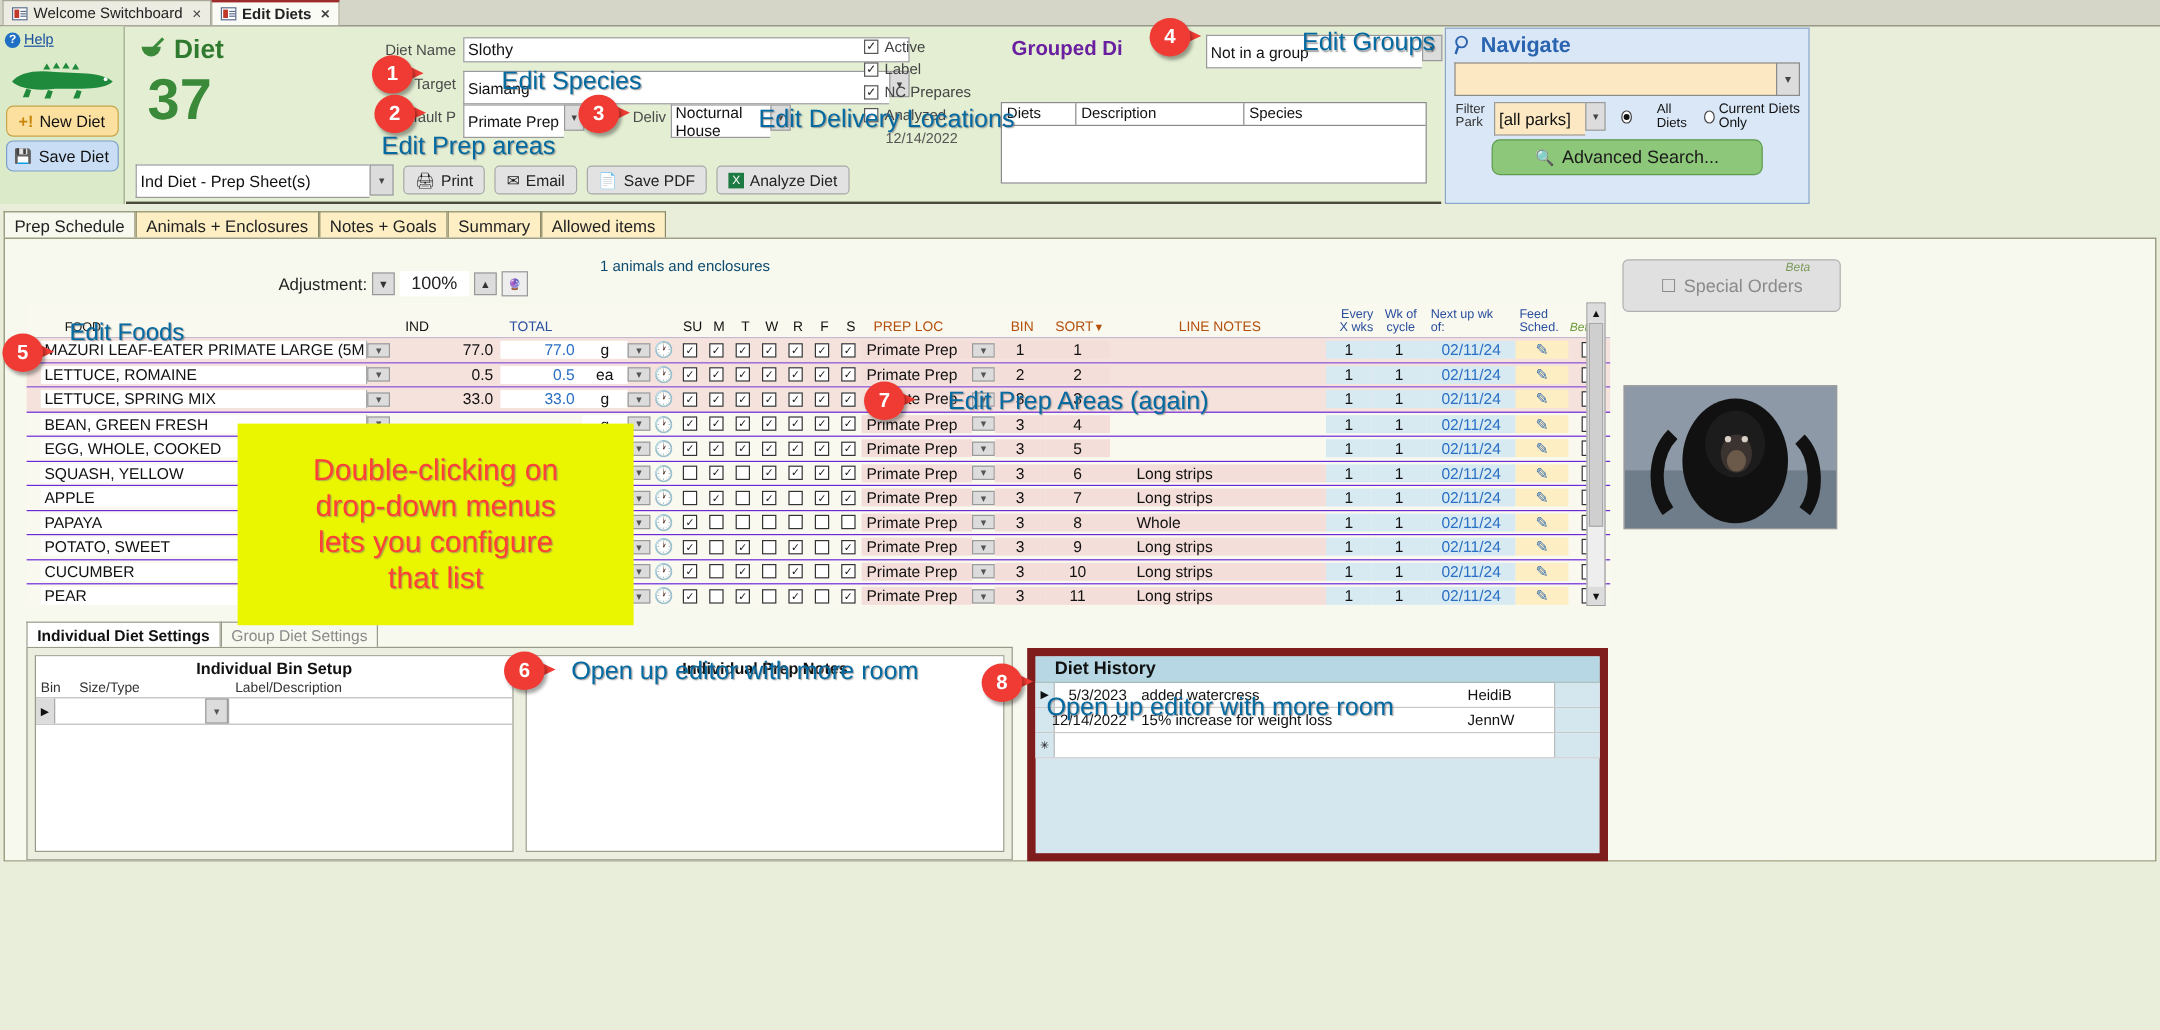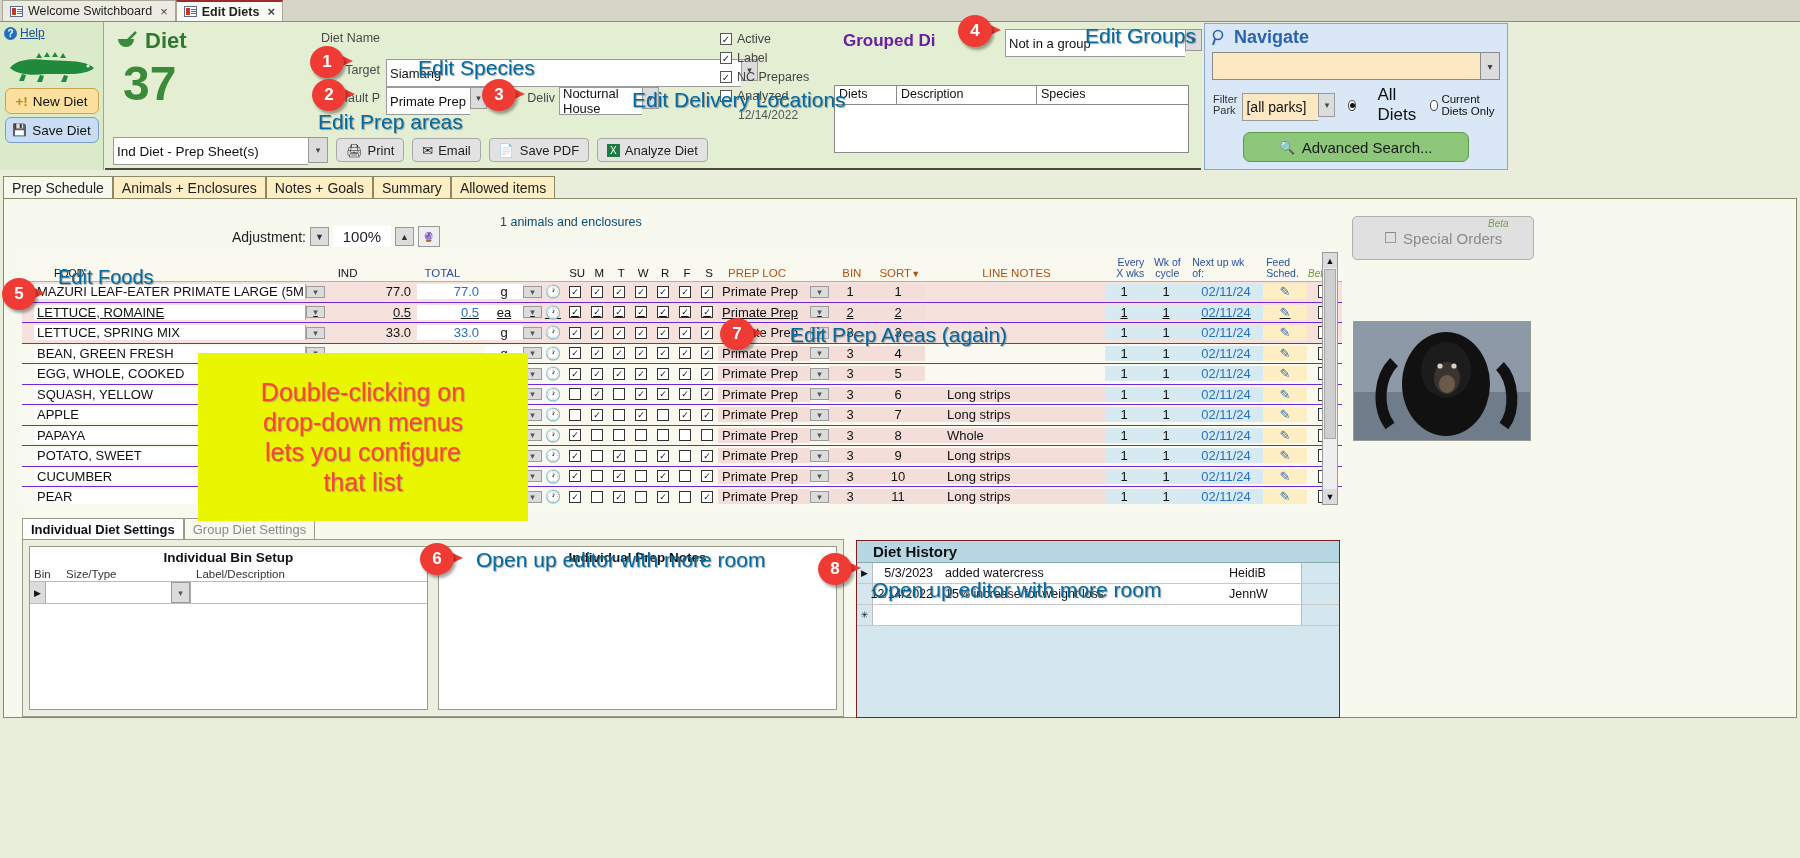--- a/index.html
+++ b/index.html
@@ -170,21 +170,21 @@
   .subhead { display:flex; font-size:11.5px; color:#333; border-bottom:1px solid #bbb; }
   .subhead span { padding:1px 4px; }
   .binrow { display:flex; height:22px; border-bottom:1px solid #bbb; }
   .binrow .mark { width:16px; background:#dcdcdc; border-right:1px solid #aaa;
                   display:flex; align-items:center; justify-content:center; font-size:9px;}
   .binrow .sz { width:145px; border-right:1px solid #aaa; display:flex; }
   .binrow .sz .cv { flex:1; }
   .binrow .lb { flex:1; }
 
   .hist { position:absolute; left:856px; top:540px; width:484px; height:178px;
-          background:#d4e7ef; border:1px solid #7f1d1d; }
+          background:#d4e7ef; border:7px solid #7f1d1d; }
   .histtitle { font-size:15px; font-weight:bold; padding:2px 0 2px 16px; background:#b6d7e3; }
   .histgrid { background:#fff; margin:0; border-top:1px solid #8aa; }
   .hrow { display:flex; height:21px; font-size:12.5px; border-bottom:1px solid #c8c8c8; }
   .hrow .mk { width:16px; background:#d4e7ef; display:flex; align-items:center;
               justify-content:center; font-size:9px; border-right:1px solid #bbb; }
   .hrow .dt { width:66px; text-align:right; padding-right:6px; display:flex;
               align-items:center; justify-content:flex-end; }
   .hrow .ds { flex:1; display:flex; align-items:center; padding-left:6px; }
   .hrow .us { width:76px; display:flex; align-items:center; padding-left:4px;margin-left:47px; }
   .hrow .tail { width:38px; background:#d4e7ef; border-left:1px solid #bbb; }
@@ -262,20 +262,21 @@
     <svg width="24" height="20" viewBox="0 0 24 20">
       <path d="M3 8 h16 a8 8 0 0 1 -16 0z" fill="#3a8a3a"></path>
       <path d="M13 9 L21 1" stroke="#3a8a3a" stroke-width="2.5" fill="none"></path>
     </svg>
     <span>Diet</span>
   </div>
   <div class="bignum">37</div>
 
   <div class="fldrow" style="left:170px;top:8px;">
     <span class="flabel" style="width:105px">Diet Name</span>
+    <span class="tbox" style="width:372px;margin-left:6px;">Slothy</span>
   </div>
 
   <div class="fldrow" style="left:170px;top:36px;">
     <span class="flabel" style="width:105px">Target</span>
     <span class="combo" style="margin-left:6px;">
       <span class="cv" style="width:355px">Siamang</span>
       <span class="ca">▾</span>
     </span>
   </div>
 
@@ -367,21 +368,21 @@
   </div>
   <div class="filtrow">
     <span style="width:34px">
       <span class="fl" style="display:block">Filter</span>
       <span class="fl" style="display:block">Park</span>
     </span>
     <span class="combo" style="height:24px">
       <span class="cv" style="width:76px;background:#fce9c4;font-size:14px">[all parks]</span>
       <span class="ca">▾</span>
     </span>
-    <span style="display:flex;align-items:center;gap:21px;margin-left:8px;font-size:17px">
+    <span style="display:flex;align-items:center;gap:21px;margin-left:8px;font-size:11px">
       <span class="radio on"></span>
       <span>All Diets</span>
     </span>
     <span style="display:flex;align-items:center;gap:3px;margin-left:6px;font-size:11.5px">
       <span class="radio"></span>
       <span>Current Diets Only</span>
     </span>
   </div>
   <div class="advbtn">
     <span style="font-size:13px">🔍</span>
@@ -479,21 +480,21 @@
         <span class="c-sort">1</span>
         <span class="c-notes"></span>
         <span class="c-evry">1</span>
         <span class="c-wk">1</span>
         <span class="c-next">02/11/24</span>
         <span class="c-feed">✎</span>
         <span class="c-sch">
           <span class="schbox"></span>
         </span>
       </div>
-      <div class="row" style="background: rgb(246, 226, 221); text-decoration: underline;">
+      <div class="row" style="background: rgb(246, 226, 221);">
         <span class="c-sel"></span>
         <span class="c-food">LETTUCE, ROMAINE</span>
         <span class="ddbtn">▾</span>
         <span class="c-ind">0.5</span>
         <span class="c-tot">0.5</span>
         <span class="c-unit">ea</span>
         <span class="ddbtn">▾</span>
         <span class="c-clock">🕐</span>
         <span class="days">
           <span class="daybox">✓</span>

